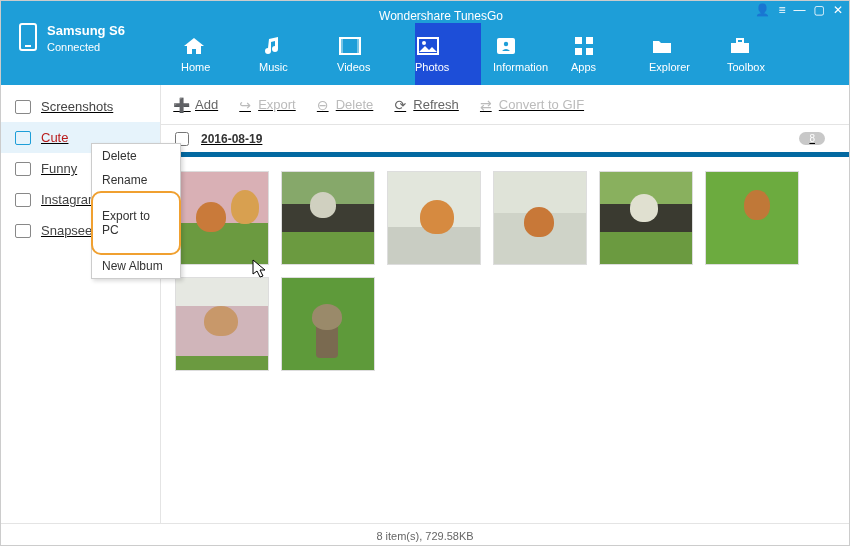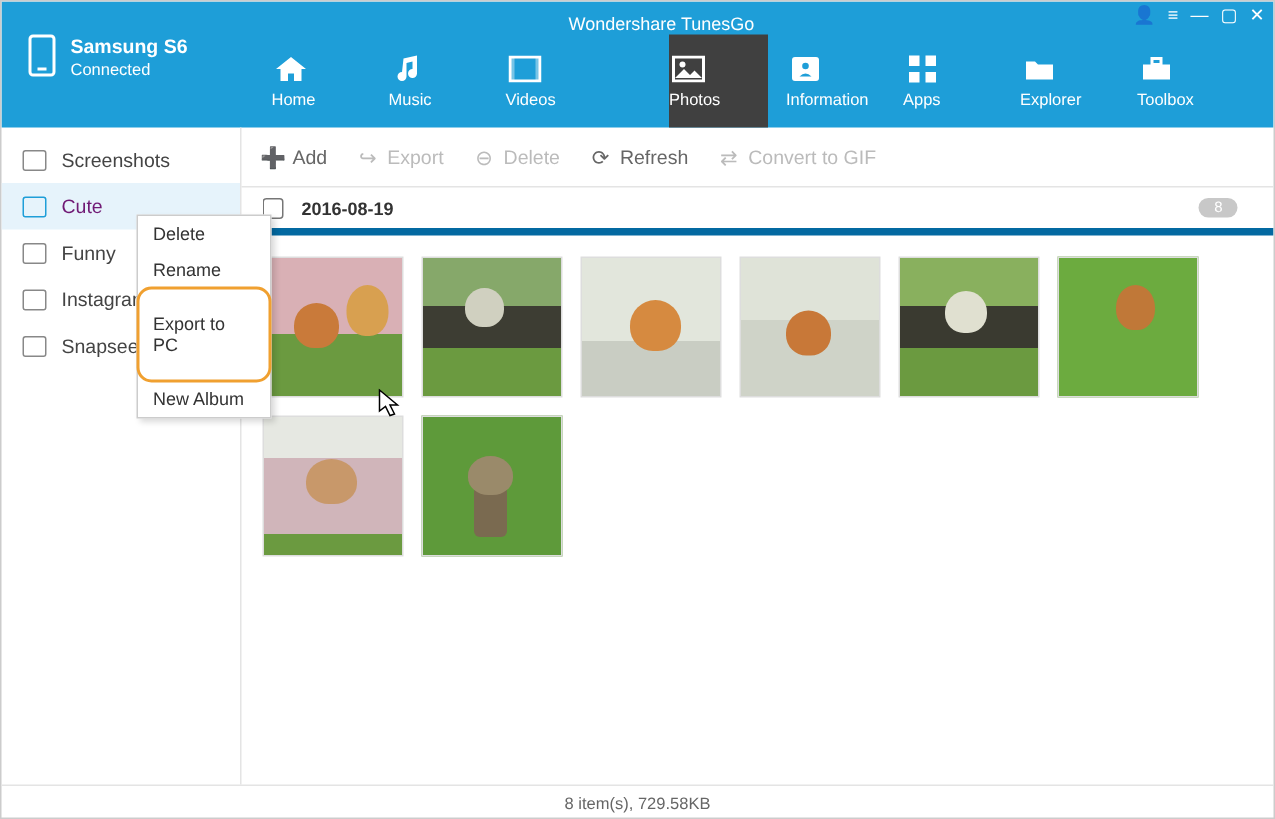--- a/index.html
+++ b/index.html
@@ -9,26 +9,26 @@
   .titlebar .controls { position: absolute; right: 6px; top: 2px; display: flex; gap: 8px; align-items: center; }
   .titlebar .controls span { cursor: pointer; font-size: 12px; }
   .navrow { display: flex; align-items: stretch; height: 62px; }
   .device { display: flex; align-items: flex-start; gap: 10px; padding: 0 18px; min-width: 160px; }
   .device-icon { width: 18px; height: 28px; border: 2px solid #fff; border-radius: 3px; position: relative; }
   .device-icon::after { content: ""; position: absolute; bottom: 2px; left: 50%; transform: translateX(-50%); width: 6px; height: 2px; background: #fff; }
   .device-text { font-size: 11px; line-height: 1.3; }
   .device-text .name { font-weight: bold; font-size: 13px; }
   .nav-tabs { display: flex; flex: 1; justify-content: flex-start; gap: 12px; padding-left: 20px; }
   .nav-tab { width: 66px; display: flex; flex-direction: column; align-items: flex-start; justify-content: center; font-size: 11px; cursor: pointer; gap: 4px; }
-  .nav-tab.active { background: #404040; margin-left: 31px; }
+  .nav-tab.active { background: #1d4ed8; }
   .nav-tab .glyph { width: 26px; height: 22px; display: flex; align-items: center; justify-content: center; }
-  .main { display: flex; height: calc(546px - 84px - 24px); }
+  .main { display: flex; height: calc(546px - 84px - 24px); text-decoration: underline; }
   .sidebar { width: 160px; border-right: 1px solid #e4e4e4; padding-top: 6px; position: relative; }
   .sidebar-item { display: flex; align-items: center; gap: 10px; padding: 8px 14px; font-size: 13px; color: #444; cursor: pointer; }
-  .sidebar-item.active { background: #e6f3fb; color: #701a75; }
+  .sidebar-item.active { background: #e6f3fb; color: #b91c1c; }
   .sb-icon { width: 16px; height: 14px; border: 1.5px solid #888; border-radius: 2px; position: relative; flex-shrink: 0; }
   .sidebar-item.active .sb-icon { border-color: #1e9ed8; }
   .content { flex: 1; display: flex; flex-direction: column; }
   .toolbar { height: 40px; border-bottom: 1px solid #e4e4e4; display: flex; align-items: center; gap: 20px; padding: 0 14px; font-size: 13px; color: #666; }
   .toolbar .tb { display: flex; align-items: center; gap: 6px; cursor: pointer; }
   .toolbar .tb.disabled { color: #bbb; cursor: default; }
   .tb-icon { width: 14px; height: 14px; display: inline-flex; align-items: center; justify-content: center; font-size: 14px; }
   .datehdr { height: 32px; display: flex; align-items: center; padding: 0 14px; gap: 12px; font-size: 12px; font-weight: bold; color: #333; border-bottom: 5px solid #0369a1; }
   .datehdr input[type=checkbox] { width: 14px; height: 14px; }
   .badge { margin-left: auto; background: #c8c8c8; color: #fff; font-size: 10px; padding: 1px 10px; border-radius: 8px; margin-right: 10px; font-weight: normal; }

